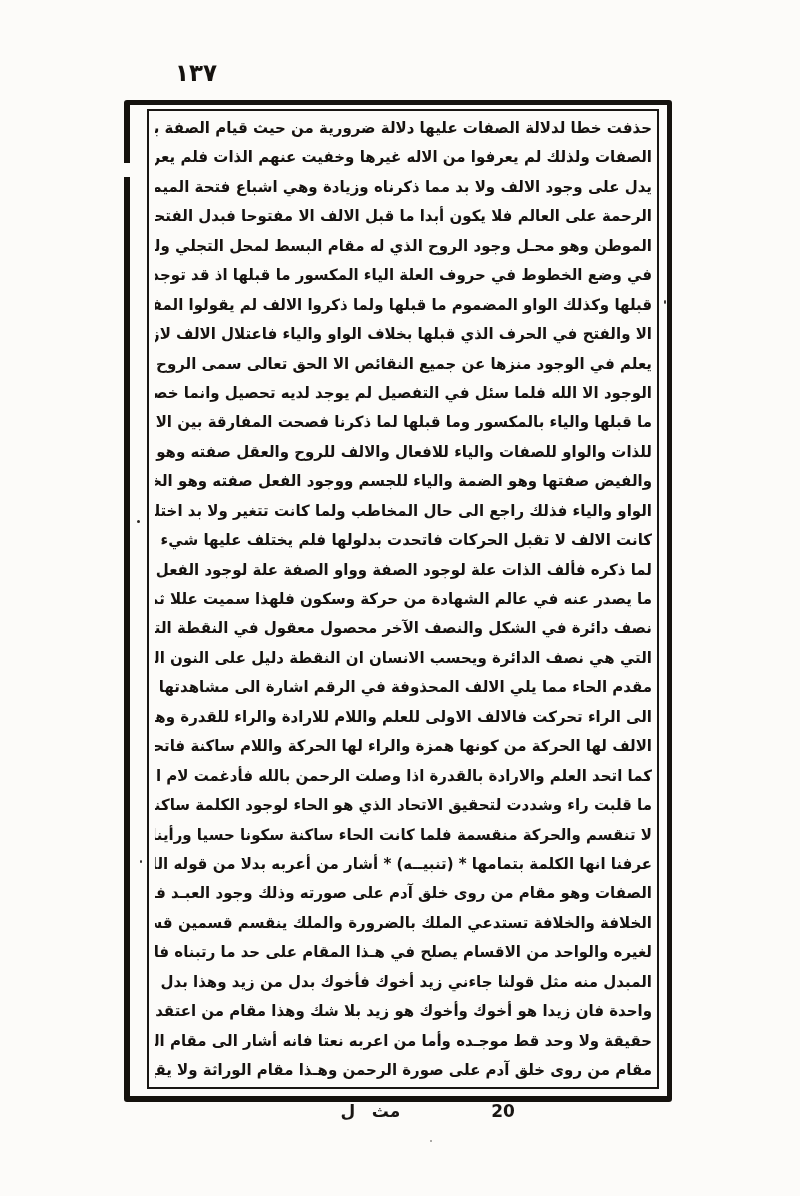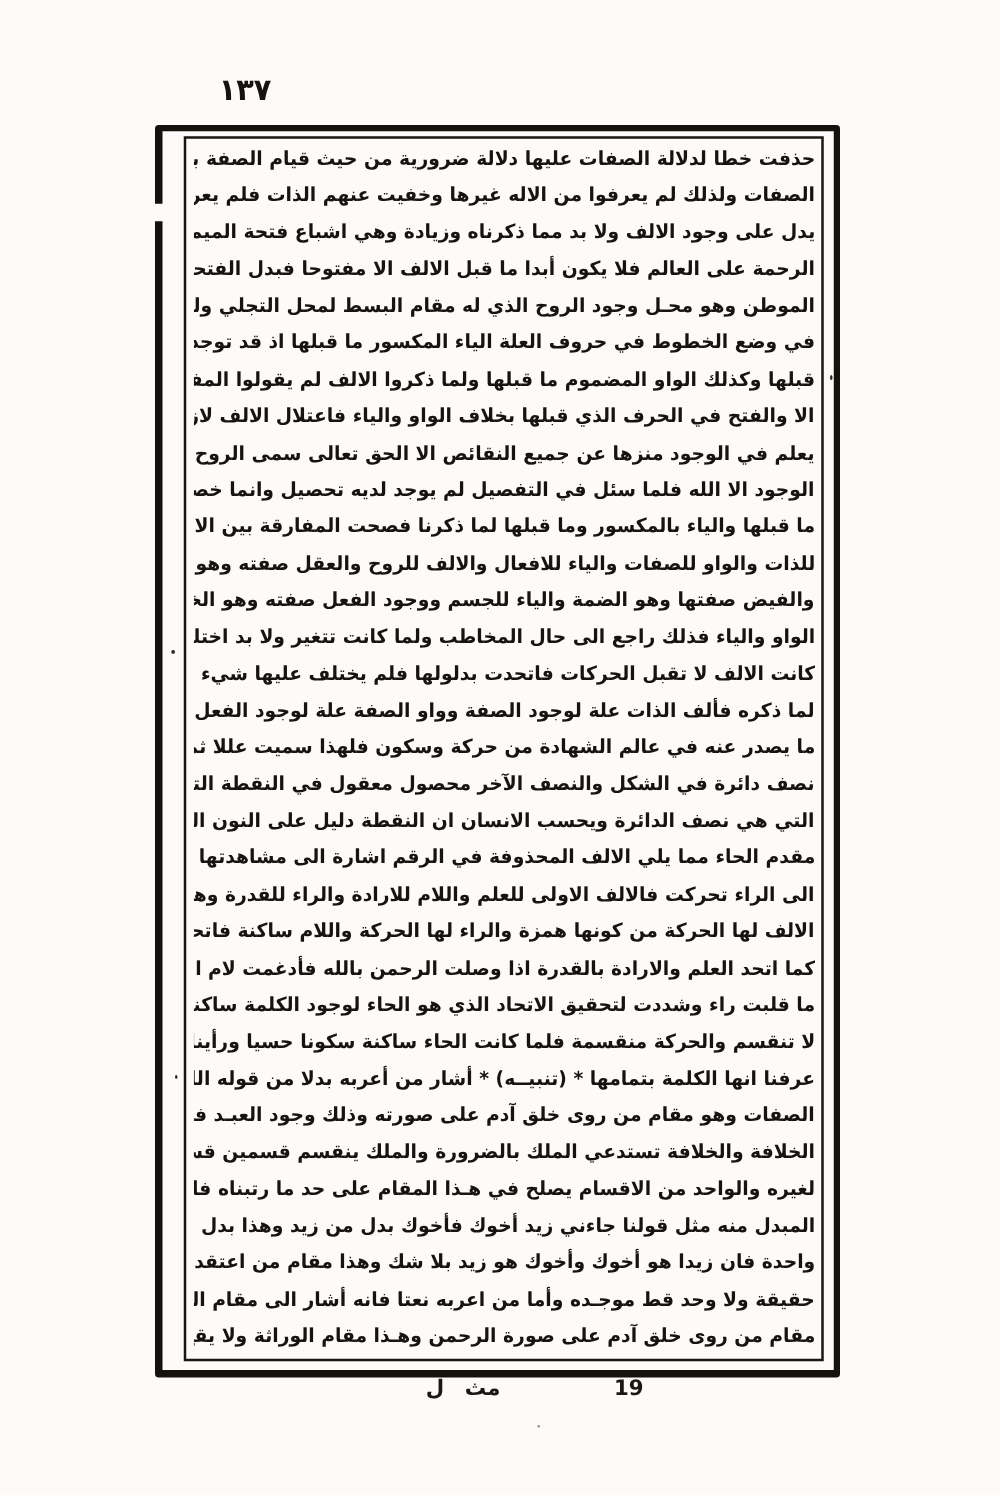--- a/index.html
+++ b/index.html
@@ -126,20 +126,20 @@
     <div class="text-line">عرفنا انها الكلمة بتمامها * (تنبيــه) * أشار من أعربه بدلا من قوله الله الى مقام الجمع واتحاد</div>
     <div class="text-line">الصفات وهو مقام من روى خلق آدم على صورته وذلك وجود العبـد في مقام الحق وهو حــد</div>
     <div class="text-line">الخلافة والخلافة تستدعي الملك بالضرورة والملك ينقسم قسمين قسم راجع لذاته وقسم راجع</div>
     <div class="text-line">لغيره والواحد من الاقسام يصلح في هـذا المقام على حد ما رتبناه فان البدل في موضع يحل محل</div>
     <div class="text-line">المبدل منه مثل قولنا جاءني زيد أخوك فأخوك بدل من زيد وهذا بدل الشيء من الشيء وهما العين</div>
     <div class="text-line">واحدة فان زيدا هو أخوك وأخوك هو زيد بلا شك وهذا مقام من اعتقد خلافه فما وقف على</div>
     <div class="text-line">حقيقة ولا وحد قط موجـده وأما من اعربه نعتا فانه أشار الى مقام التفرقة في الصفة وهو</div>
     <div class="text-line">مقام من روى خلق آدم على صورة الرحمن وهـذا مقام الوراثة ولا يقع الا بين غيرين مقلم</div>
   </div>
 
-<div class="footer-mark fm-quire">19</div>
+<div class="footer-mark fm-quire">20</div>
 <div class="footer-mark fm-center">مث</div>
 <div class="footer-mark fm-left">ل</div>
 
 <div class="ink-speck s1"></div>
 <div class="ink-speck s2"></div>
 <div class="ink-speck s3"></div>
 <div class="ink-speck s4"></div>
 
 </body></html>

